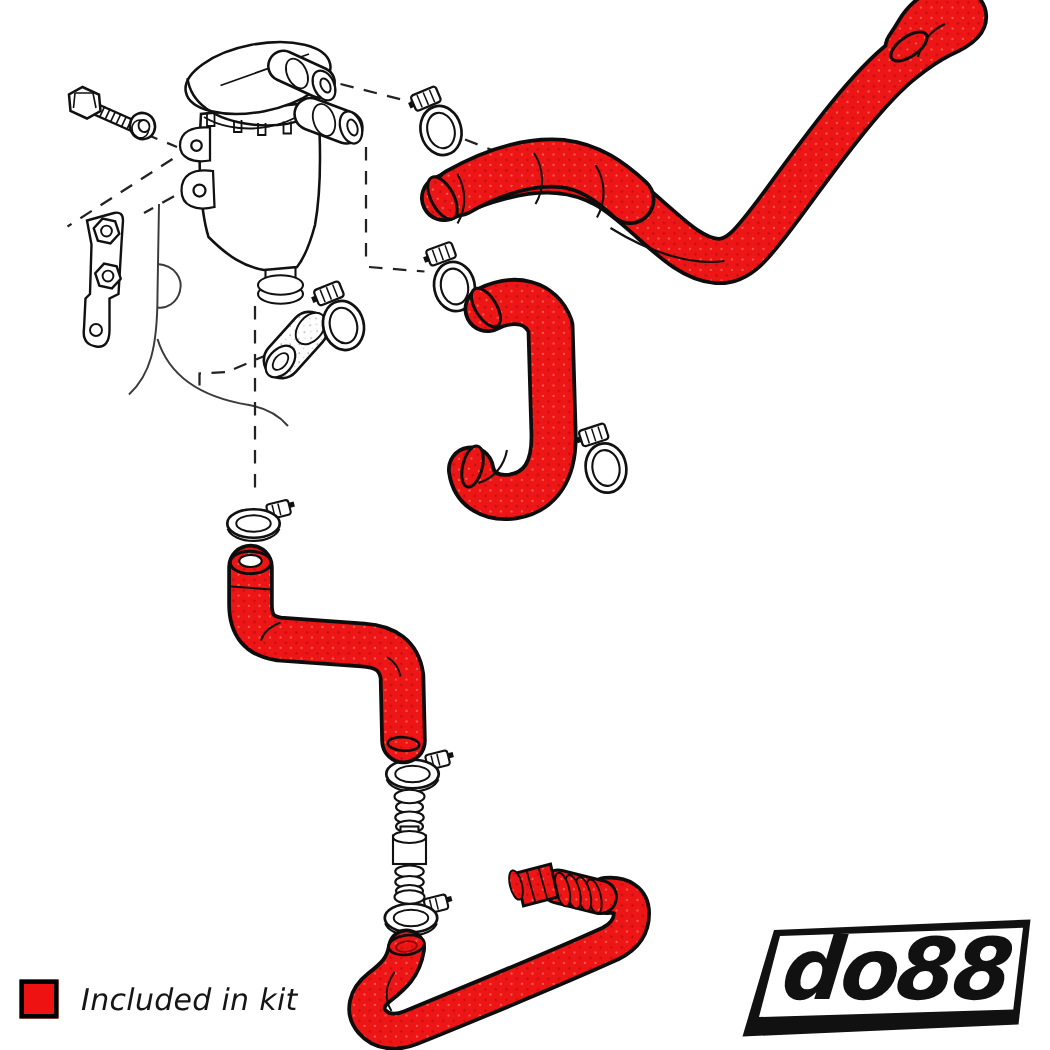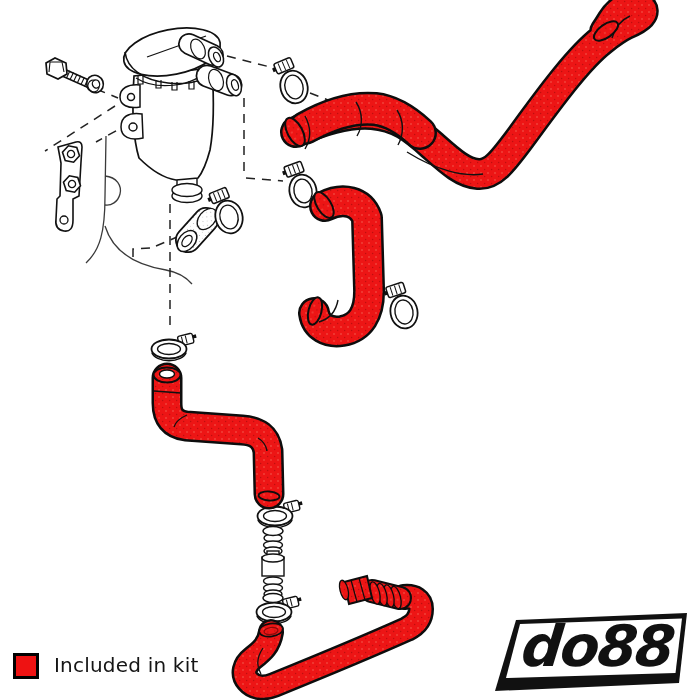--- a/index.html
+++ b/index.html
@@ -1,19 +1,19 @@
 <!DOCTYPE html>
 <html><head>
 <meta charset="utf-8">
 <style>
   html,body{margin:0;padding:0;background:#fff;}
   .stage{position:relative;width:700px;height:700px;background:#ffffff;overflow:hidden;
          font-family:"DejaVu Sans",sans-serif;}
   .stage svg{position:absolute;left:0;top:0;}
-  .legend{position:absolute;left:13px;top:653px;display:flex;align-items:flex-start;gap:15px;}
+  .legend{position:absolute;left:13px;top:653px;display:flex;align-items:center;gap:15px;font-style:italic;}
   .legend .swatch{width:26px;height:26px;background:#ee1212;border:3px solid #000;box-sizing:border-box;}
   .legend .lbl{font-size:20px;color:#151515;letter-spacing:0.2px;}
   .logo-text{font-family:"DejaVu Sans",sans-serif;font-weight:bold;font-style:italic;
              font-size:57px;letter-spacing:-2px;fill:#111;}
 </style>
 </head>
 <body>
 
 <div class="stage">
 <svg width="700" height="700" viewBox="0 0 700 700">

